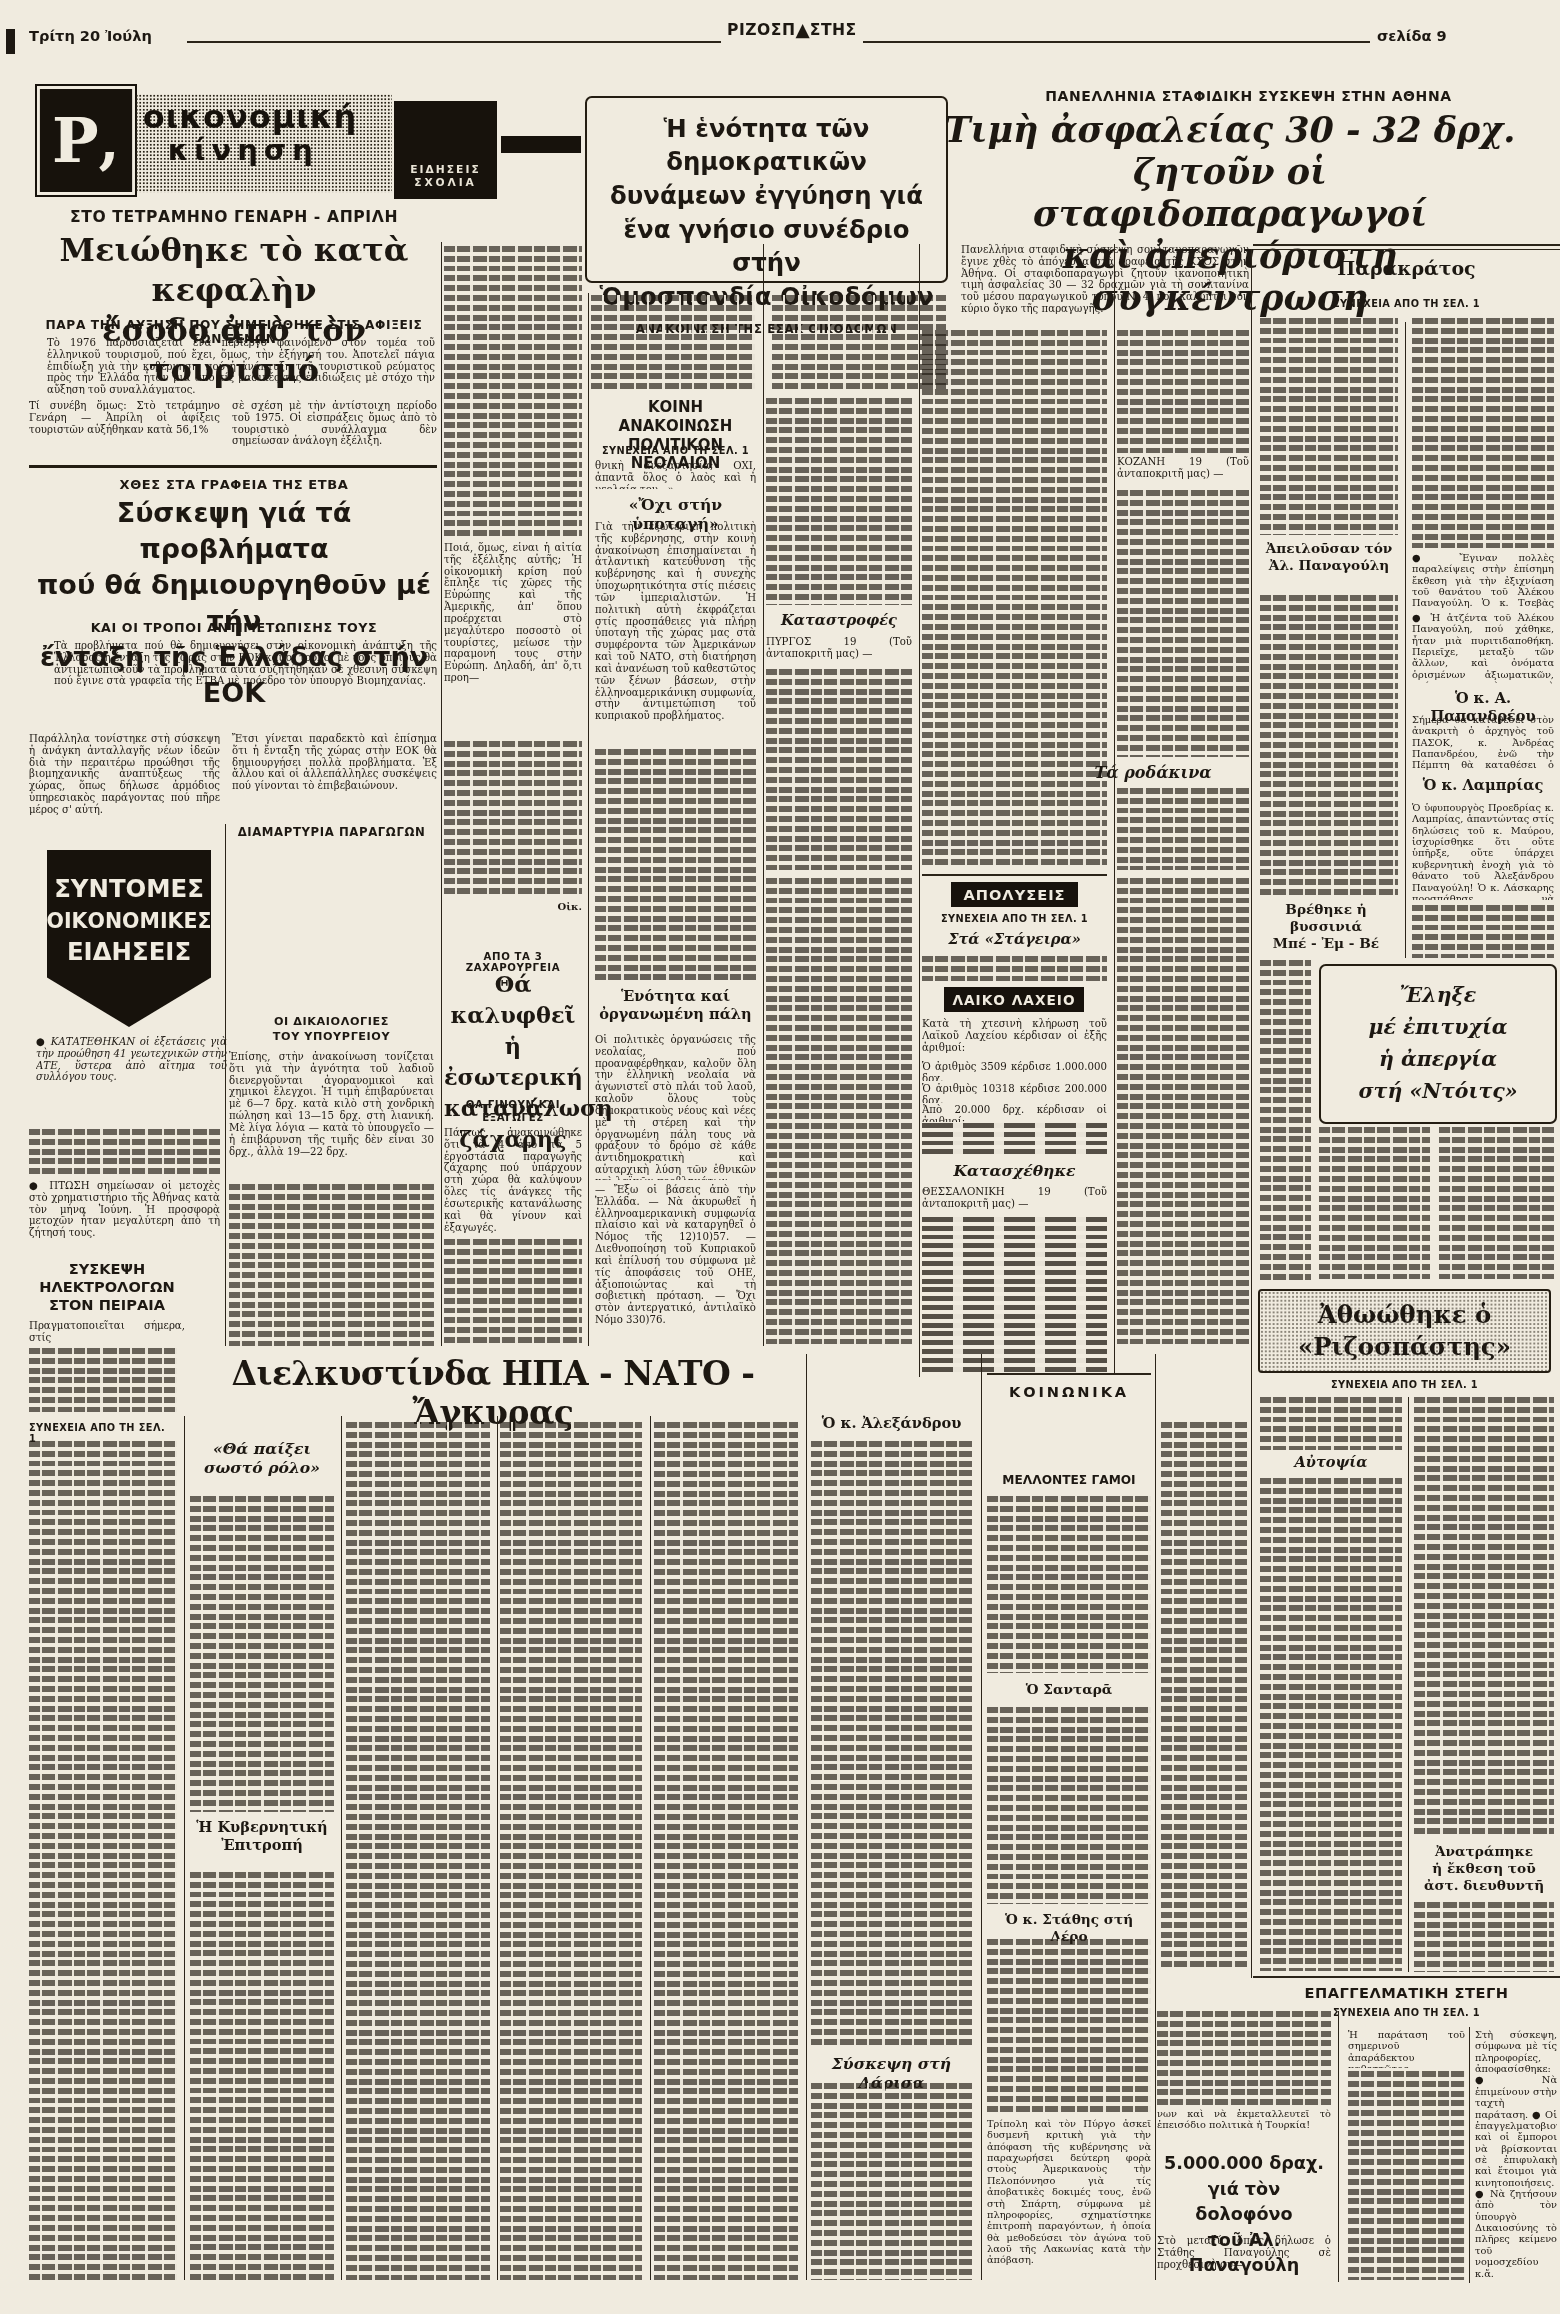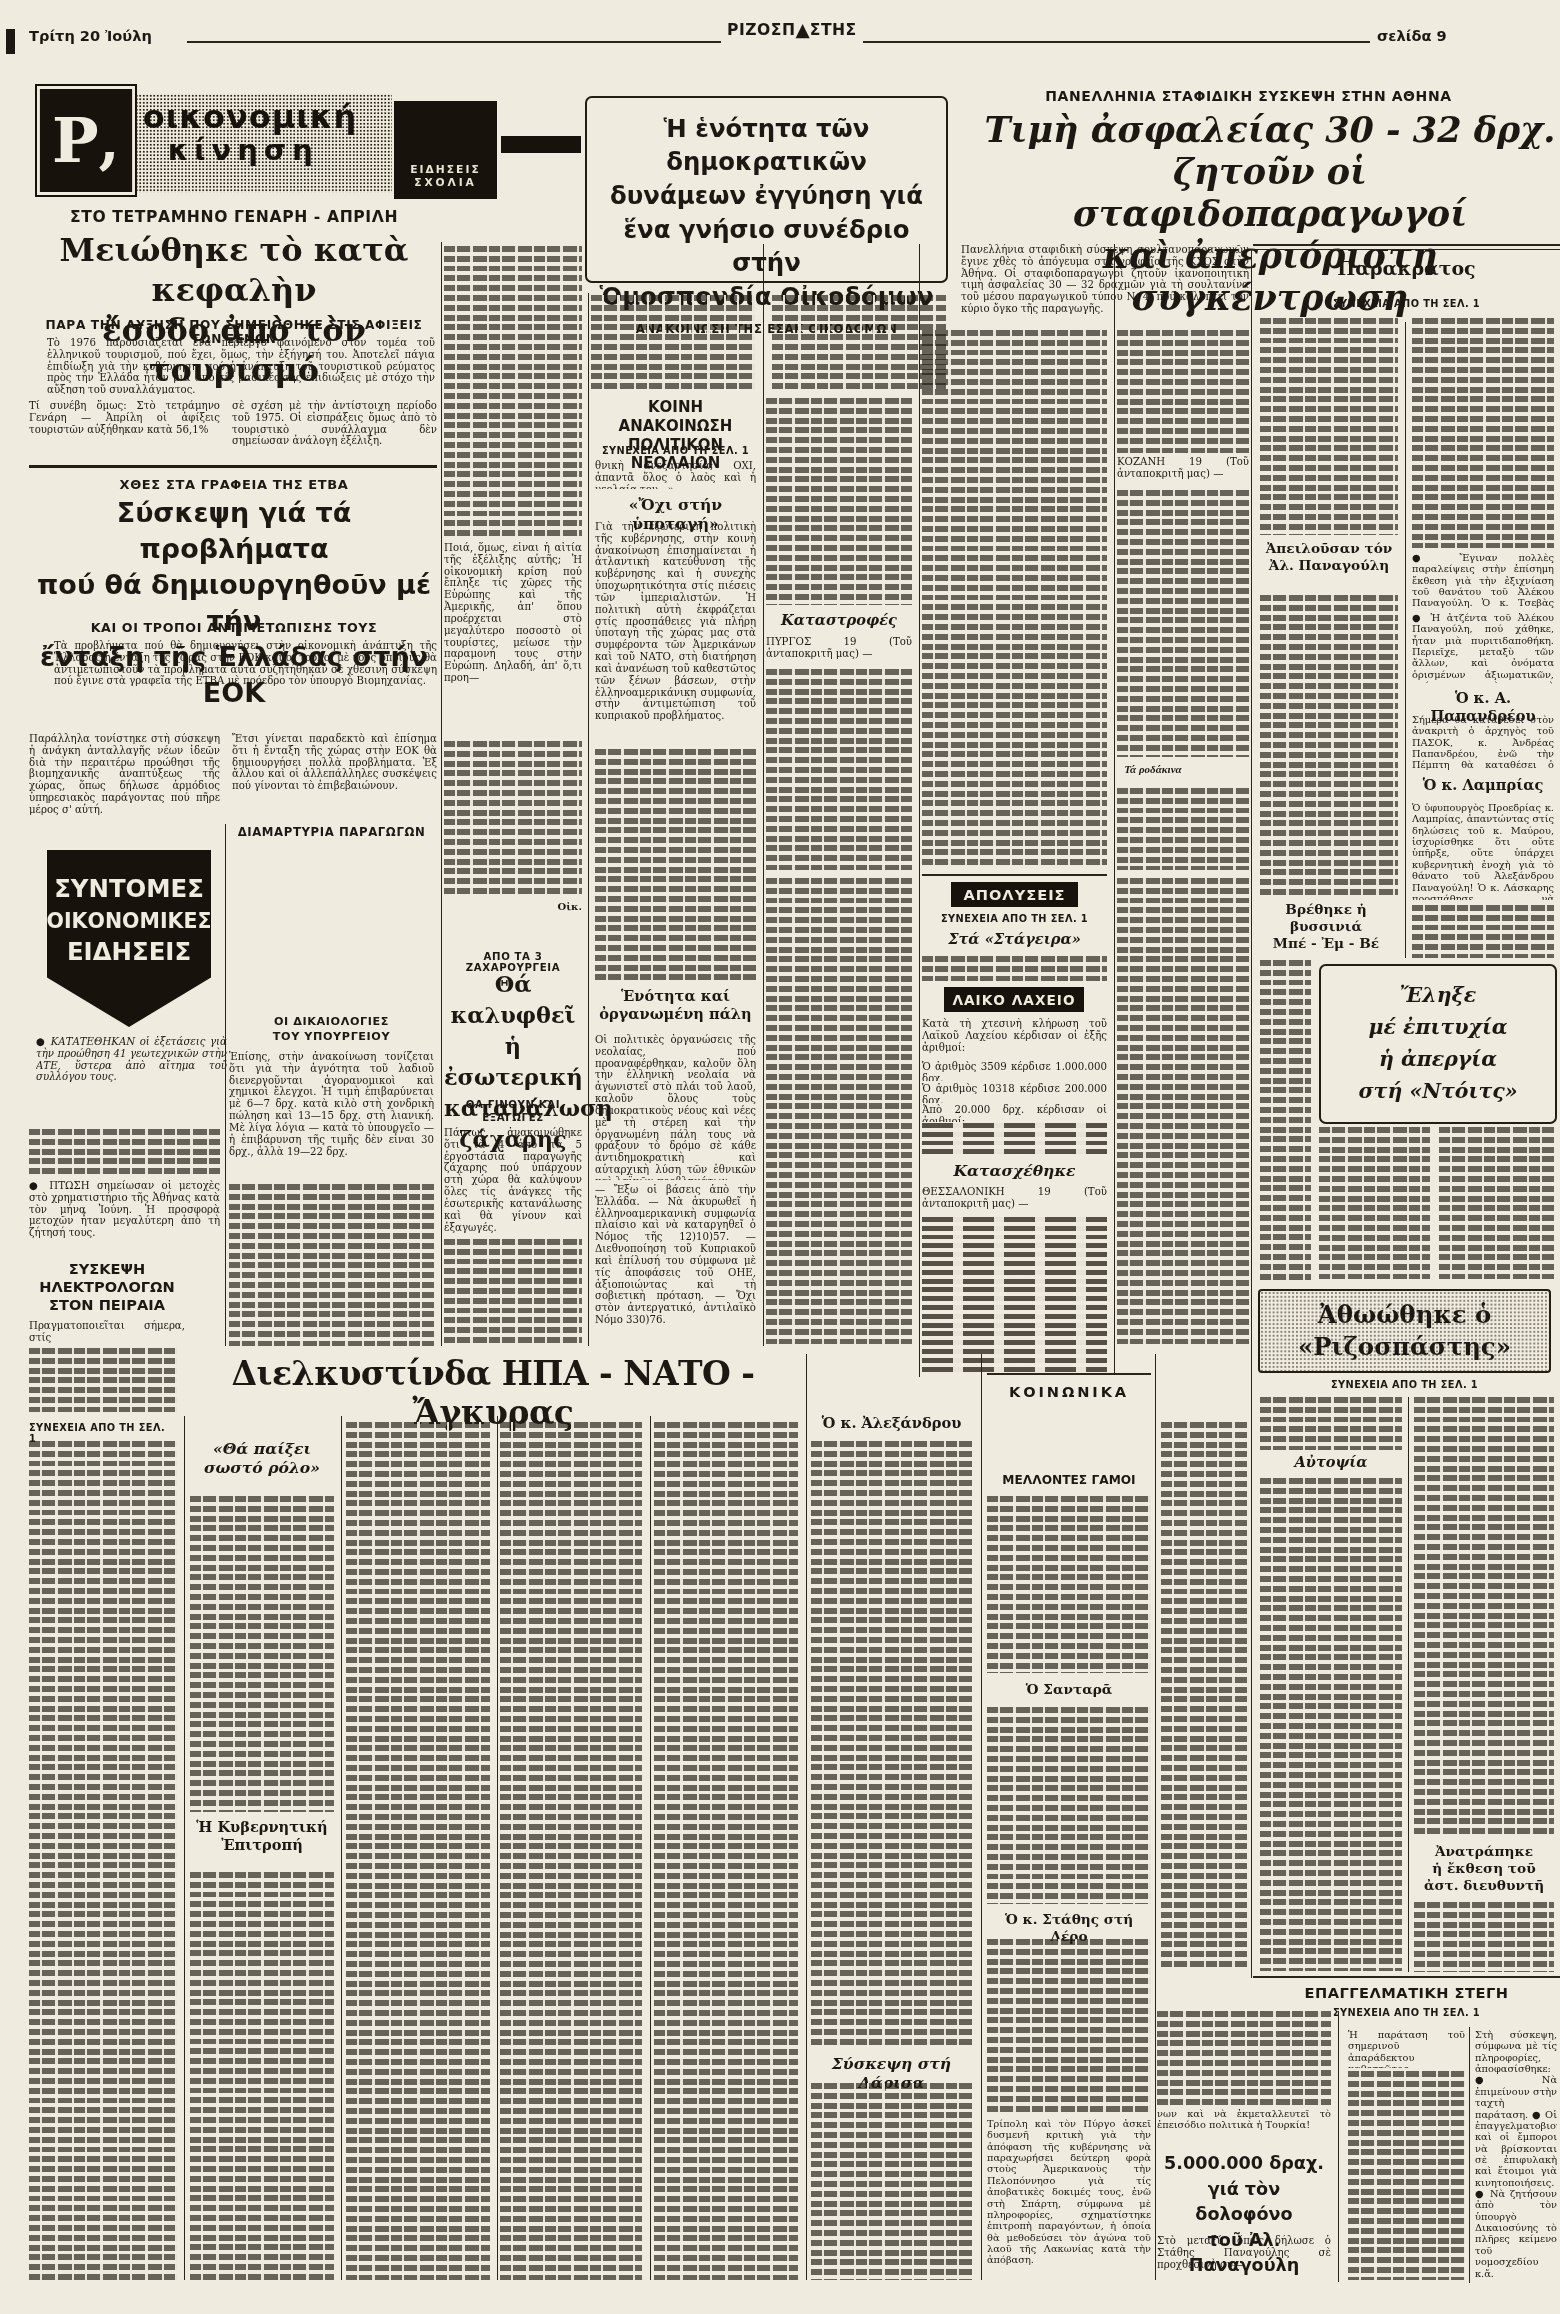--- a/index.html
+++ b/index.html
@@ -143,39 +143,39 @@
   <div class="abs bt" style="left:595px;top:521px;width:161px;height:222px;overflow:hidden;">Γιὰ τὴν ἐξωτερικὴ πολιτικὴ τῆς κυβέρνησης, στὴν κοινὴ ἀνακοίνωση ἐπισημαίνεται ἡ ἀτλαντικὴ κατεύθυνση τῆς κυβέρνησης καὶ ἡ συνεχὴς ὑποχωρητικότητα στίς πιέσεις τῶν ἰμπεριαλιστῶν. Ἡ πολιτικὴ αὐτὴ ἐκφράζεται στίς προσπάθειες γιὰ πλήρη ὑποταγὴ τῆς χώρας μας στὰ συμφέροντα τῶν Ἀμερικάνων καὶ τοῦ ΝΑΤΟ, στὴ διατήρηση καὶ ἀνανέωση τοῦ καθεστῶτος τῶν ξένων βάσεων, στὴν ἑλληνοαμερικάνικη συμφωνία, στὴν ἀντιμετώπιση τοῦ κυπριακοῦ προβλήματος.</div>
   <div class="abs nz" style="left:595px;top:749px;width:161px;height:232px;"></div>
   <div class="abs sub" style="left:595px;top:987px;width:161px;font-size:14.6px;">
     <span>Ἑνότητα καί</span><br>
     <span>ὀργανωμένη πάλη</span>
   </div>
   <div class="abs bt" style="left:595px;top:1034px;width:161px;height:146px;overflow:hidden;">Οἱ πολιτικὲς ὀργανώσεις τῆς νεολαίας, πού προαναφέρθηκαν, καλοῦν ὅλη τὴν ἑλληνικὴ νεολαία νὰ ἀγωνιστεῖ στὸ πλάι τοῦ λαοῦ, καλοῦν ὅλους τοὺς δημοκρατικοὺς νέους καὶ νέες μὲ τὴ στέρεη καὶ τὴν ὀργανωμένη πάλη τους νὰ φράξουν τὸ δρόμο σὲ κάθε ἀντιδημοκρατικὴ καὶ αὐταρχικὴ λύση τῶν ἐθνικῶν καὶ λαϊκῶν προβλημάτων.</div>
   <div class="abs bt" style="left:595px;top:1184px;width:161px;height:162px;overflow:hidden;">— Ἔξω οἱ βάσεις ἀπὸ τὴν Ἑλλάδα. — Νὰ ἀκυρωθεῖ ἡ ἑλληνοαμερικανικὴ συμφωνία πλαίσιο καὶ νὰ καταργηθεῖ ὁ Νόμος τῆς 12)10)57. — Διεθνοποίηση τοῦ Κυπριακοῦ καὶ ἐπίλυσή του σύμφωνα μὲ τίς ἀποφάσεις τοῦ ΟΗΕ, ἀξιοποιώντας καὶ τὴ σοβιετικὴ πρόταση. — Ὄχι στὸν ἀντεργατικό, ἀντιλαϊκὸ Νόμο 330)76.</div>
 
   <div class="abs k" style="left:961px;top:88px;width:575px;font-size:14px;">ΠΑΝΕΛΛΗΝΙΑ ΣΤΑΦΙΔΙΚΗ ΣΥΣΚΕΨΗ ΣΤΗΝ ΑΘΗΝΑ</div>
-  <div class="abs ctr b it" style="left:980px;top:109px;width:580px;font-size:35px;line-height:1.2;">
+  <div class="abs ctr b it" style="left:940px;top:109px;width:580px;font-size:35px;line-height:1.2;">
     <span>Τιμὴ ἀσφαλείας 30 - 32 δρχ.</span><br>
     <span>ζητοῦν οἱ σταφιδοπαραγωγοί</span><br>
     <span>καὶ ἀπεριόριστη συγκέντρωση</span>
   </div>
   <div class="abs bt" style="left:961px;top:244px;width:288px;height:80px;overflow:hidden;">Πανελλήνια σταφιδικὴ σύσκεψη σουλτανοπαραγωγῶν ἔγινε χθὲς τὸ ἀπόγευμα στὰ γραφεῖα τῆς ΚΣΟΣ στὴν Ἀθήνα. Οἱ σταφιδοπαραγωγοὶ ζητοῦν ἱκανοποιητικὴ τιμὴ ἀσφαλείας 30 — 32 δραχμῶν γιὰ τὴ σουλτανίνα τοῦ μέσου παραγωγικοῦ τύπου Ν. 4, πού καλύπτει τὸν κύριο ὄγκο τῆς παραγωγῆς.</div>
 
   <div class="abs nz" style="left:766px;top:398px;width:146px;height:207px;"></div>
   <div class="abs sub it" style="left:766px;top:611px;width:146px;font-size:14.6px;">Καταστροφές</div>
   <div class="abs bt" style="left:766px;top:636px;width:146px;height:27px;overflow:hidden;">ΠΥΡΓΟΣ 19 (Τοῦ ἀνταποκριτῆ μας) —</div>
   <div class="abs nz" style="left:766px;top:669px;width:146px;height:201px;"></div>
   <div class="abs nz" style="left:766px;top:878px;width:146px;height:466px;"></div>
 
   <div class="abs nz" style="left:922px;top:330px;width:185px;height:536px;"></div>
 
   <div class="abs nz" style="left:1117px;top:330px;width:132px;height:123px;"></div>
   <div class="abs bt" style="left:1117px;top:456px;width:132px;height:27px;overflow:hidden;">ΚΟΖΑΝΗ 19 (Τοῦ ἀνταποκριτῆ μας) —</div>
   <div class="abs nz" style="left:1117px;top:490px;width:132px;height:267px;"></div>
-  <div class="abs sub it" style="left:1087px;top:763px;width:132px;font-size:11px;font-family:Liberation Serif, serif;">Τά ροδάκινα</div>
+  <div class="abs sub it" style="left:1087px;top:763px;width:132px;font-size:16px;">Τά ροδάκινα</div>
   <div class="abs nz" style="left:1117px;top:788px;width:132px;height:82px;"></div>
   <div class="abs nz" style="left:1117px;top:878px;width:132px;height:466px;"></div>
 
   <div class="abs hrr" style="left:922px;top:874px;width:185px;"></div>
   <div class="abs lbl" style="left:951px;top:882px;width:127px;height:25px;font-size:14.6px;">ΑΠΟΛΥΣΕΙΣ</div>
   <div class="abs cont" style="left:922px;top:913px;width:185px;">ΣΥΝΕΧΕΙΑ ΑΠΟ ΤΗ ΣΕΛ. 1</div>
   <div class="abs sub it" style="left:922px;top:930px;width:185px;font-size:14.6px;">Στά «Στάγειρα»</div>
   <div class="abs nz" style="left:922px;top:956px;width:185px;height:25px;"></div>
 
   <div class="abs lbl" style="left:944px;top:987px;width:140px;height:25px;font-size:13.7px;">ΛΑΙΚΟ ΛΑΧΕΙΟ</div>

